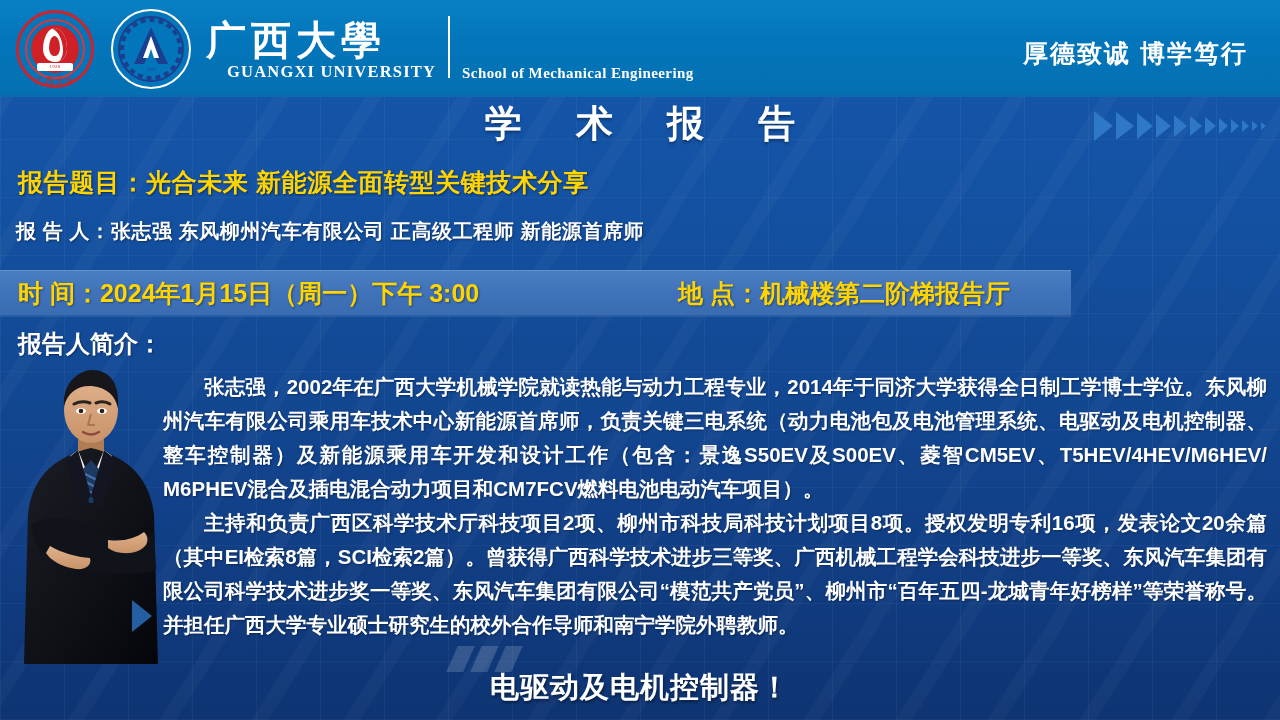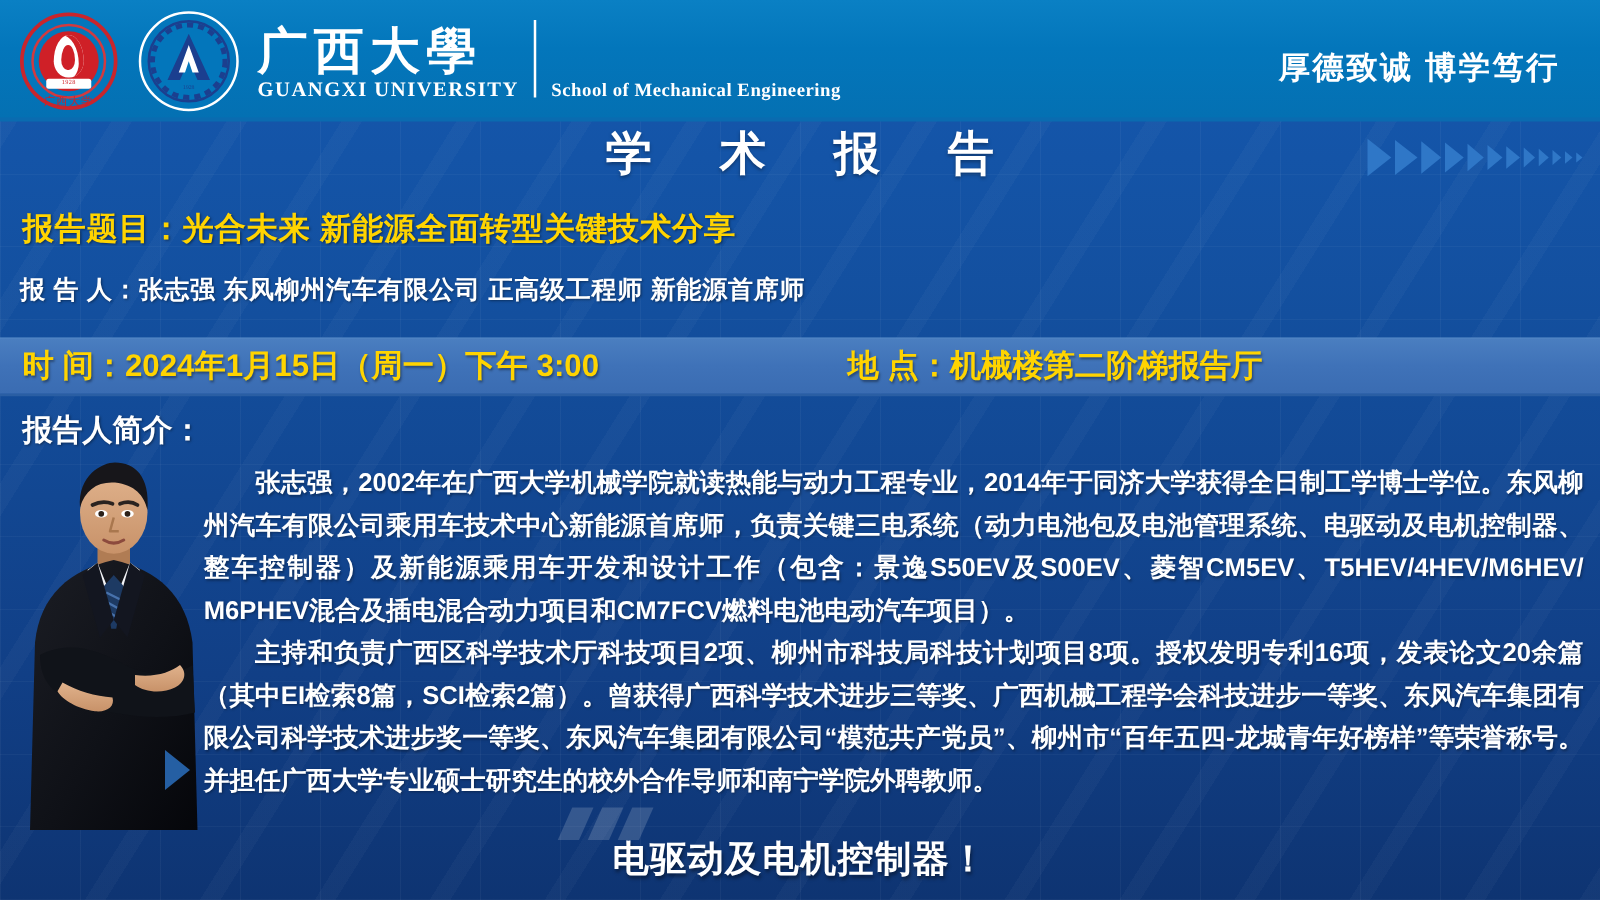--- a/index.html
+++ b/index.html
@@ -143,20 +143,21 @@
     line-height: 1.05;
     white-space: nowrap;
   }
   .univ-en {
     font-family: "Liberation Serif", "DejaVu Serif", serif;
     font-size: 16.5px;
     font-weight: bold;
     color: #ffffff;
     letter-spacing: 1.2px;
     white-space: nowrap;
+    margin-left: 21px;
   }
   .vline {
     width: 2px;
     height: 62px;
     background: #ffffff;
     margin: 0 12px 4px 12px;
   }
   .school-cn {
     font-family: "Liberation Serif", "DejaVu Serif", serif;
     font-size: 34px;
@@ -240,25 +241,26 @@
     color: #ffffff;
     letter-spacing: .6px;
     text-shadow: 1px 1px 2px rgba(0,0,0,.4);
     white-space: nowrap;
   }
 
   
   .strip {
     position: absolute;
     left: 0; top: 270px;
-    width: 1280px;
+    width: 1024px;
     height: 44px;
     background: linear-gradient(180deg, #4a7ec0 0%, #3f72b8 50%, #3a6cb2 100%);
     border-top: 1px solid #5f91cd;
     border-bottom: 2px solid #2a5ea3;
+    padding-left: 47px;
   }
   .strip .time {
     position: absolute;
     left: 18px; top: 0;
     line-height: 44px;
     font-size: 25px;
     font-weight: bold;
     color: #ffd400;
     white-space: nowrap;
     text-shadow: 1px 1px 2px rgba(0,0,0,.38);

